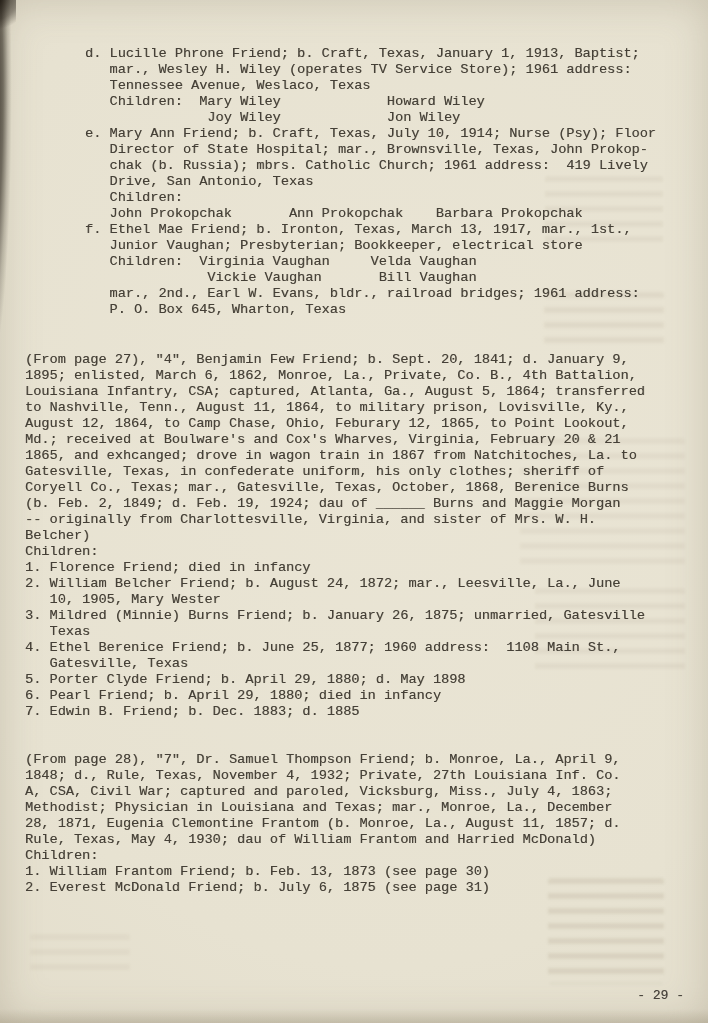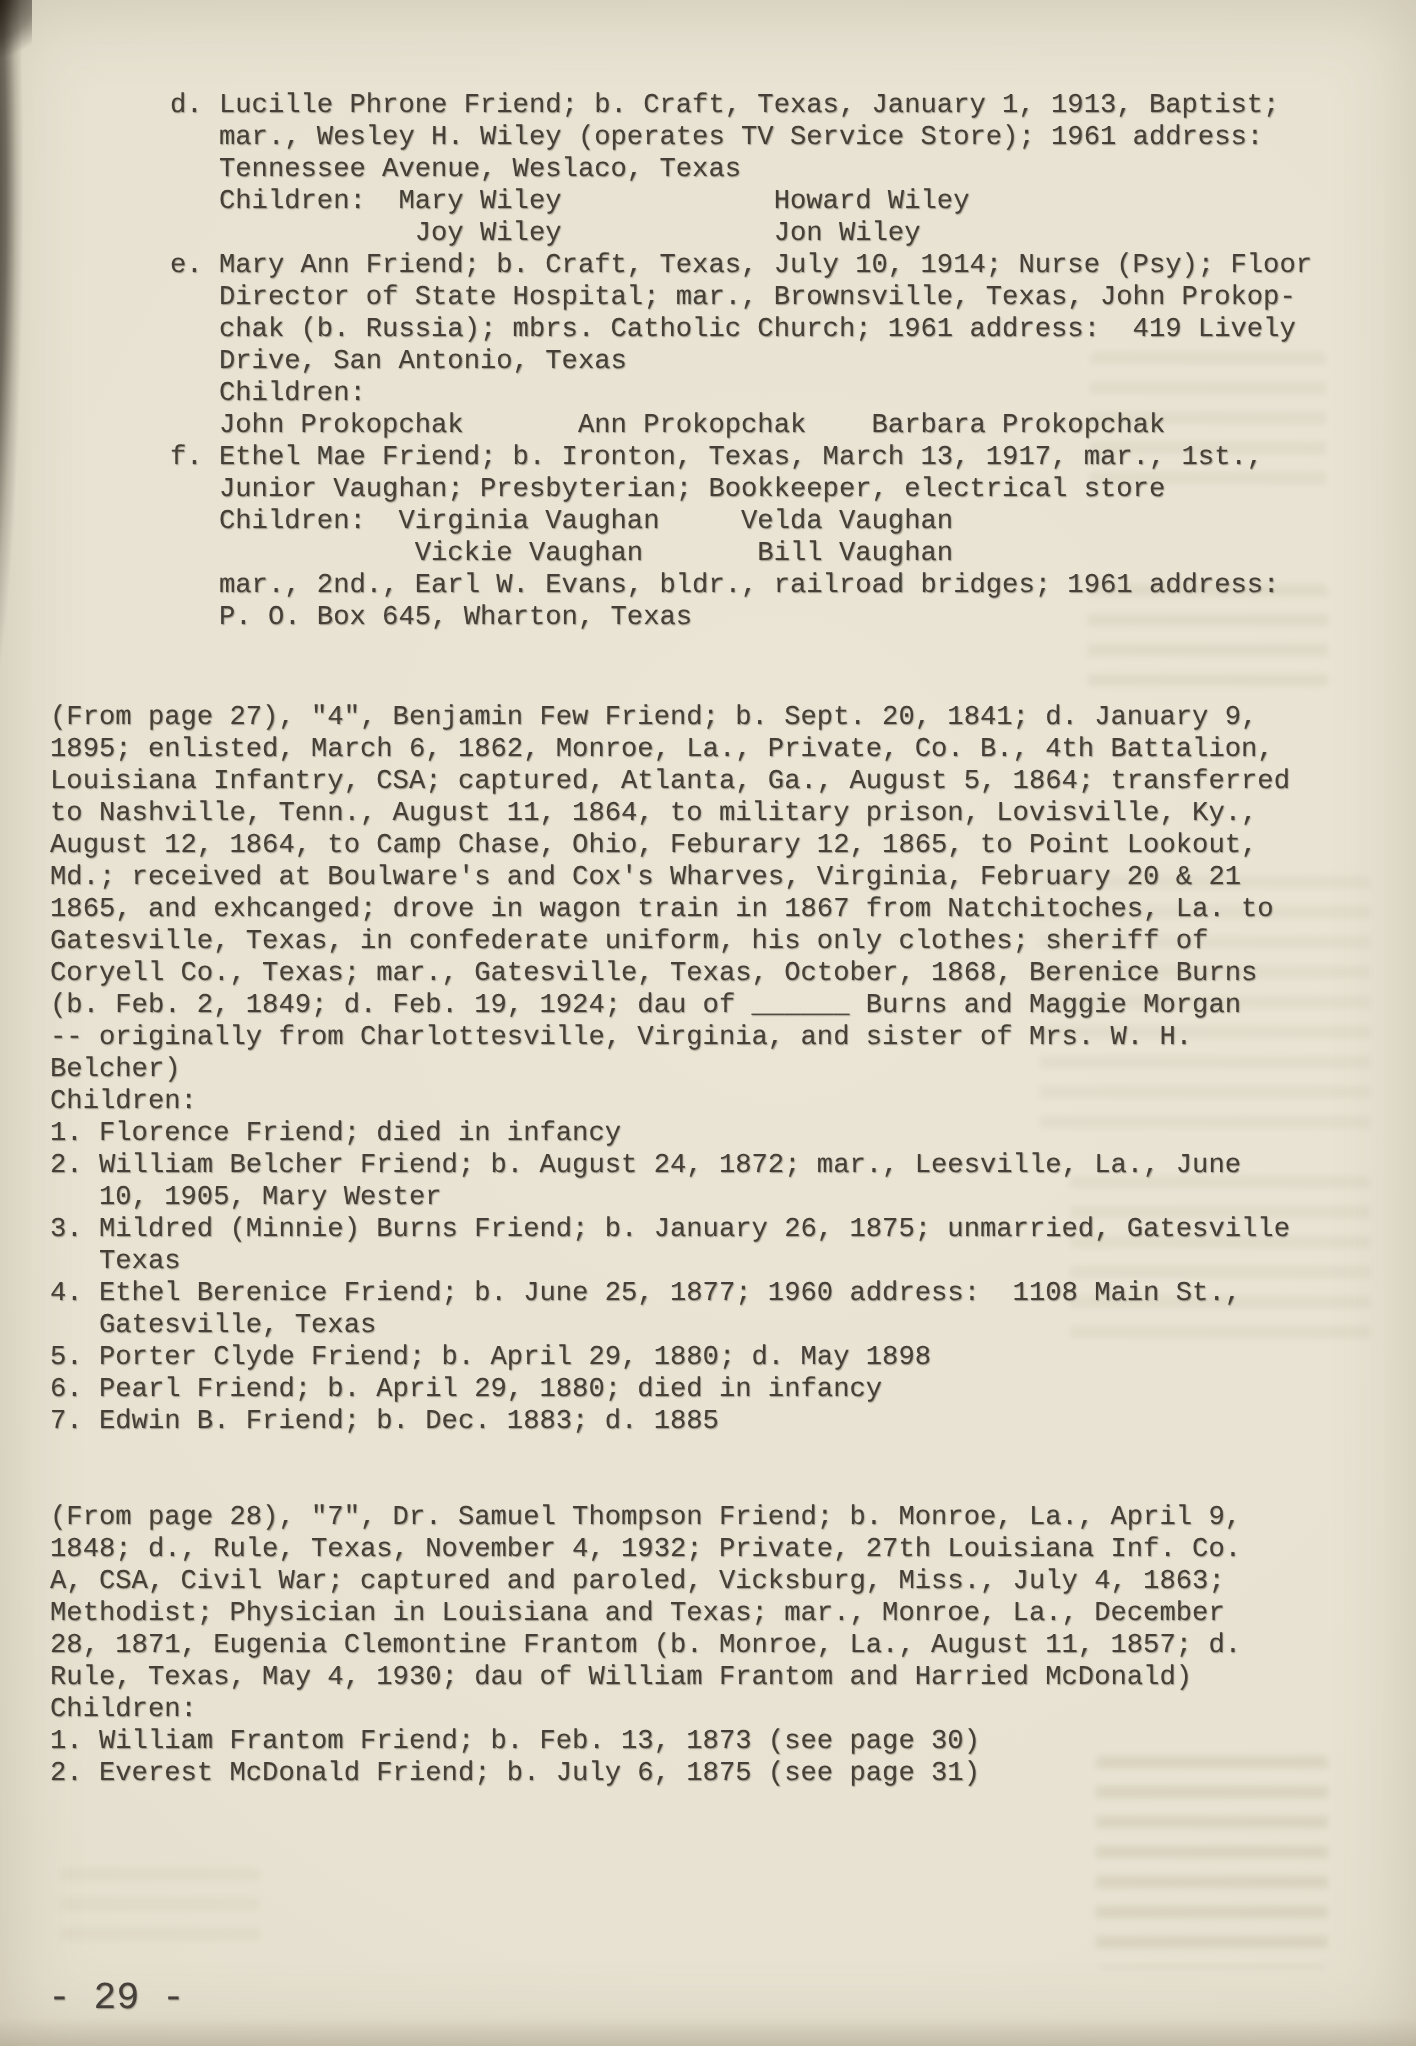--- a/index.html
+++ b/index.html
@@ -46,22 +46,22 @@
     color: #454037;
     white-space: pre;
     letter-spacing: 0;
     text-shadow: 0.4px 0.4px 0.6px rgba(62,56,44,0.45);
   }
   .entries  { left: 85px; top: 46px; }
   .para-ben { left: 25px; top: 352px; }
   .para-sam { left: 25px; top: 752px; }
   .footer {
     position: absolute; left: 24px; top: 988px; width: 660px;
-    text-align: left;
-    font-size: 19px; color: #45403a;
+    text-align: right;
+    font-size: 13px; color: #45403a;
     text-shadow: 0.4px 0.4px 0.6px rgba(62,56,44,0.4);
   }
   
   .ghost {
     position: absolute;
     background: repeating-linear-gradient(180deg,
       rgba(128,112,84,0.16) 0px, rgba(128,112,84,0.16) 6px,
       rgba(128,112,84,0) 6px, rgba(128,112,84,0) 15px);
     filter: blur(1.7px);
     border-radius: 3px;

